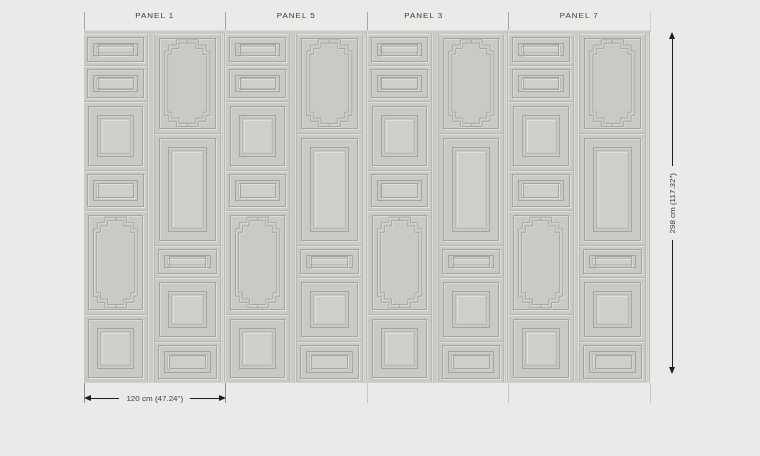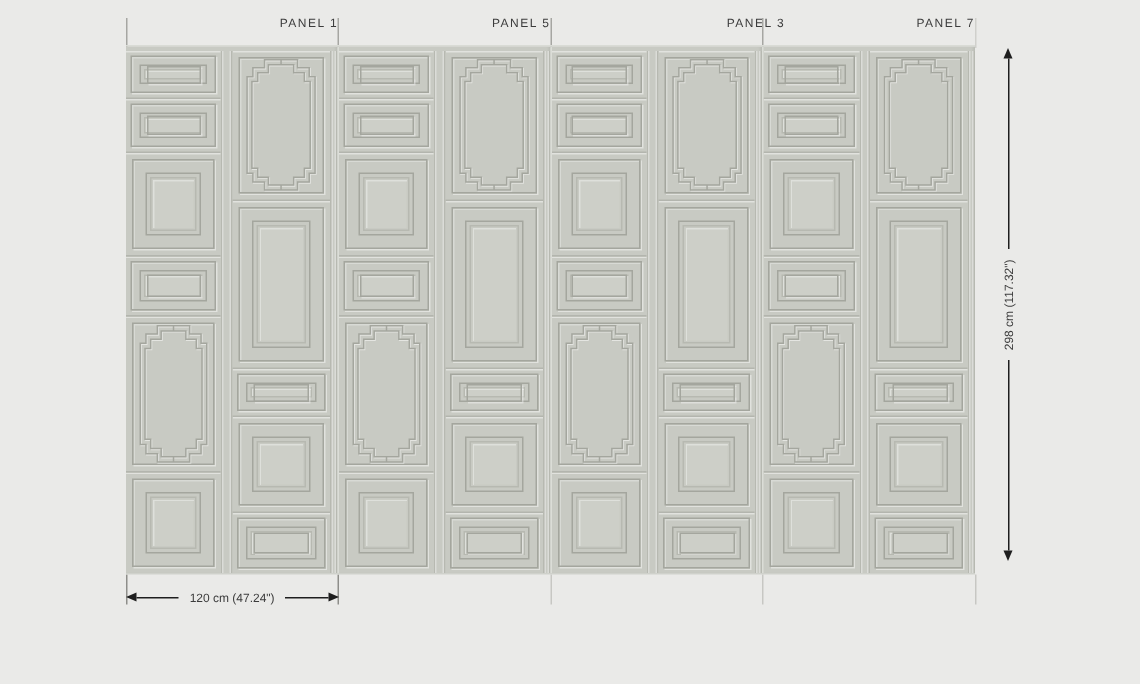--- a/index.html
+++ b/index.html
@@ -7,21 +7,21 @@
   .stage {
     position:relative; width:760px; height:456px;
     background:var(--bg); overflow:hidden;
     --bg:#eaeae8; --pbase:#c8cac3; --plight:#cdcfc8;
     --ldark:#a4a69e; --lmid:#b7b9b1; --seam:#b3b5ae;
     --dim:#1e1e1e; --text:#3c3c3c;
   }
   
   .panel-label {
     position:absolute; top:9px; height:14px; line-height:14px;
-    text-align:right; font-size:8px; letter-spacing:1px; color:var(--text);
+    text-align:center; font-size:8px; letter-spacing:1px; color:var(--text);
   }
   .tick { position:absolute; width:1px; }
   .tick.top { top:12px; height:20px; background:#a6a6a2; }
   .tick.top.faint { background:#d0d0cc; }
   .tick.bottom { top:383px; height:20px; background:#c7c7c3; }
   .tick.bottom.strong { background:#8e8e8a; }
   
   .panels-row {
     position:absolute; left:84px; top:30px; width:566px; height:353px;
     display:flex; border-top:1px solid #d9dbd5; border-bottom:1px solid #cfd1cb;
@@ -88,21 +88,21 @@
   .arr.up    { border-left:3.5px solid transparent; border-right:3.5px solid transparent; border-bottom:7px solid var(--dim); }
   .arr.down  { border-left:3.5px solid transparent; border-right:3.5px solid transparent; border-top:7px solid var(--dim); }
 </style>
 </head>
 <body>
 
 <div class="stage" style="--bg: #eaeae8; --pbase: #c8cac3; --plight: #cdcfc8; --ldark: #a4a69e; --lmid: #b7b9b1; --seam: #b3b5ae; --dim: #1e1e1e;">
   <div id="labels">
       <div class="panel-label" style="left: 84px; width: 141.5px;">PANEL 1</div>
       <div class="panel-label" style="left: 225.5px; width: 141.5px;">PANEL 5</div>
-      <div class="panel-label" style="left: 382px; width: 141.5px;">PANEL 3</div>
+      <div class="panel-label" style="left: 353px; width: 141.5px;">PANEL 3</div>
       <div class="panel-label" style="left: 508.5px; width: 141.5px;">PANEL 7</div>
     </div>
   <div id="ticks">
       <div class="tick top" style="left: 83.5px;"></div>
       <div class="tick bottom strong" style="left: 83.5px;"></div>
       <div class="tick top" style="left: 225px;"></div>
       <div class="tick bottom strong" style="left: 225px;"></div>
       <div class="tick top" style="left: 366.5px;"></div>
       <div class="tick bottom" style="left: 366.5px;"></div>
       <div class="tick top" style="left: 508px;"></div>

